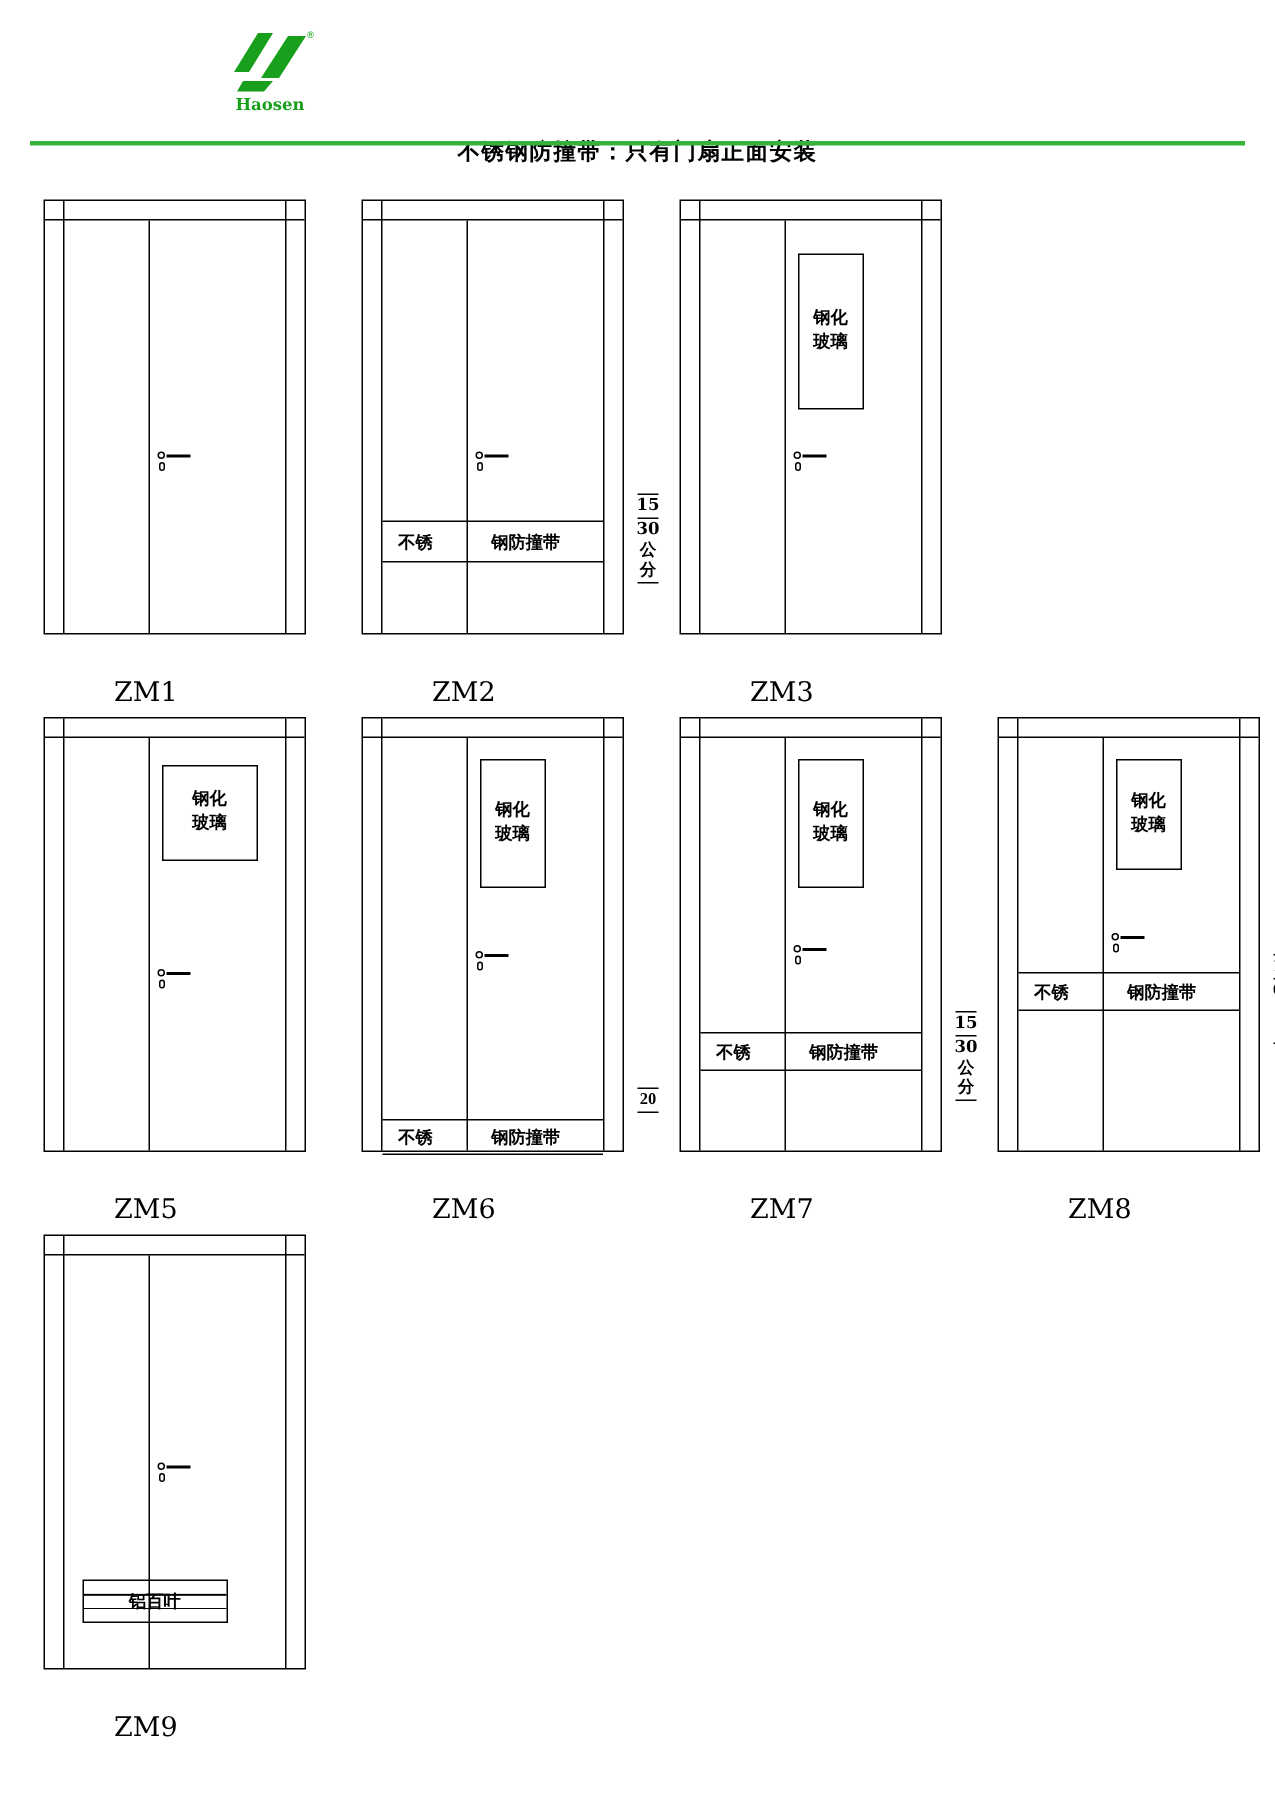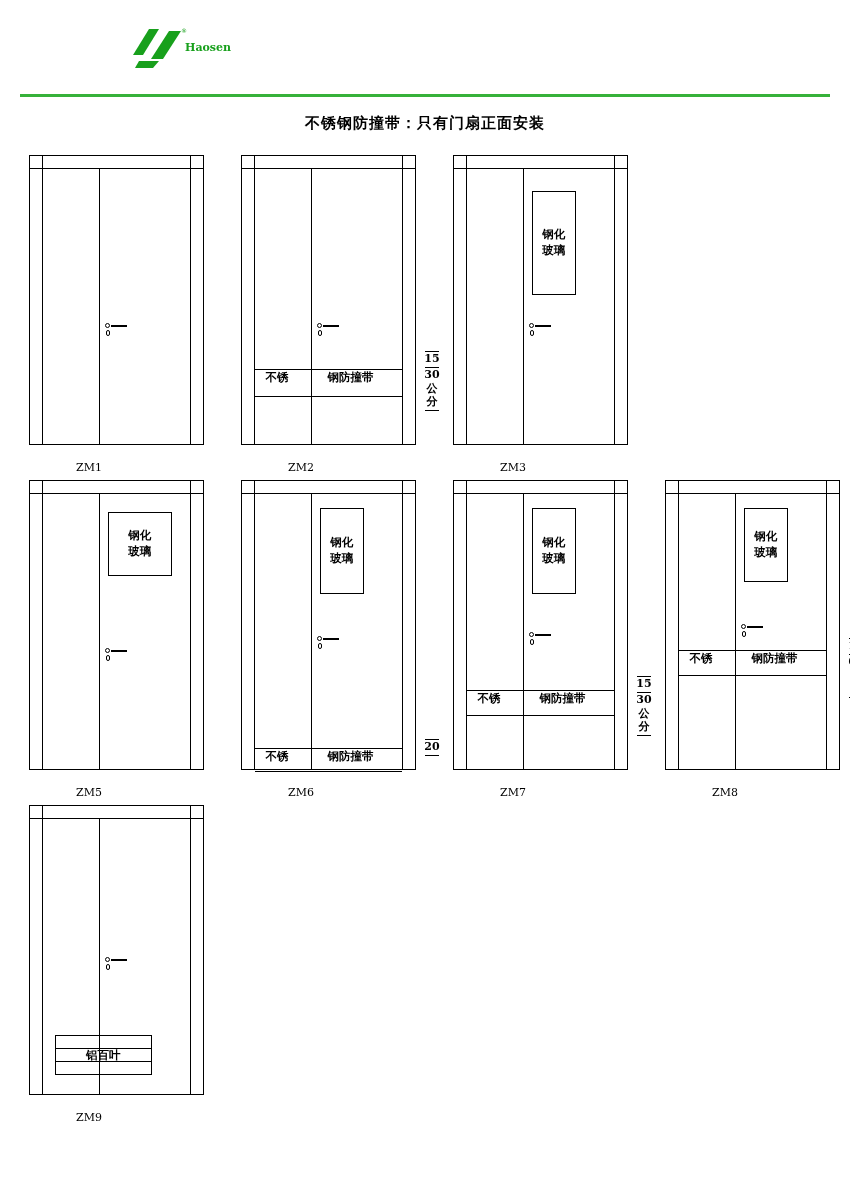--- a/index.html
+++ b/index.html
@@ -25,21 +25,21 @@
     padding-left: 140px;
     box-sizing: border-box;
   }
   .logo {
     position: absolute;
     left: 145px;
     top: 12px;
     width: 70px;
     height: 70px;
     display: flex;
-    flex-direction: row;
+    flex-direction: column;
     align-items: center;
     justify-content: center;
   }
   .logo-mark {
     width: 56px;
     height: 44px;
     position: relative;
   }
   .logo-text {
     font-family: "DejaVu Serif", "Liberation Serif", serif;
@@ -71,21 +71,20 @@
     height: 3px;
     background: #36b13a;
   }
 
   .subtitle {
     text-align: center;
     font-family: "DejaVu Serif", "Liberation Serif", serif;
     font-weight: bold;
     font-size: 15px;
     letter-spacing: 1px;
-    margin-top: 22px;
   }
 
   
   .grid {
     position: relative;
     margin-top: 22px;
   }
   .row {
     display: flex;
     margin-bottom: 6px;
@@ -205,21 +204,21 @@
 
   
   .band {
     position: absolute;
     left: 0;
     right: 0;
     border-top: 1.3px solid #000;
     border-bottom: 1.3px solid #000;
     box-sizing: border-box;
     display: flex;
-    align-items: flex-start;
+    align-items: center;
     font-family: "DejaVu Serif", "Liberation Serif", serif;
     font-size: 11.5px;
     font-weight: bold;
   }
   .band .seg1 {
     width: 44px;
     text-align: center;
   }
   .band .seg2 {
     flex: 1;
@@ -259,22 +258,22 @@
     margin: 0 auto;
   }
   .dim-label {
     padding: 1px 0;
   }
 
   .caption {
     text-align: left;
     padding-left: 62px;
     font-family: "DejaVu Serif", "Liberation Serif", serif;
-    font-size: 11px;
-    margin-top: 6px;
+    font-size: 18px;
+    margin-top: 18px;
   }
 </style>
 </head>
 <body>
 
 <div class="header">
   <div class="logo">
     <div class="logo-mark">
       <svg width="56" height="44" viewBox="0 0 56 44" xmlns="http://www.w3.org/2000/svg">
         <path d="M4 30 L20 4 L30 4 L14 30 Z" fill="#18a01c"></path>
@@ -418,21 +417,21 @@
               <div class="bar"></div>
                 <div class="knob"></div>
                 <div class="cyl"></div>
             </div>
             <div class="band" style="top:254px; height:24px;">
               <div class="seg1">不锈</div>
               <div class="seg2">钢防撞带</div>
             </div>
           </div>
         </div>
-        <div class="dim" style="left:196px; top:259px;">
+        <div class="dim" style="left:196px; top:247px;font-family:Liberation Serif, serif;">
           <div class="tick"></div>
           <div class="dim-label">20</div>
           <div class="tick"></div>
         </div>
       </div>
       <div class="caption">ZM6</div>
     </div>
 
     <div class="cell">
       <div class="door-wrap">
@@ -518,21 +517,21 @@
           <div class="head"></div>
           <div class="jamb-l"></div>
           <div class="jamb-r"></div>
           <div class="leaf-area">
             <div class="leaf-split" style="left:38%;"></div>
             <div class="handle" style="left:42%; top:138px;">
               <div class="bar"></div>
                 <div class="knob"></div>
                 <div class="cyl"></div>
             </div>
-            <div class="louver" style="left:8%; top:216px; width:66%; height:40px;">铝百叶</div>
+            <div class="louver" style="left:8%; top:216px; width:66%; height:29px;">铝百叶</div>
           </div>
         </div>
       </div>
       <div class="caption">ZM9</div>
     </div>
 
   </div>
 
 </div>
 

